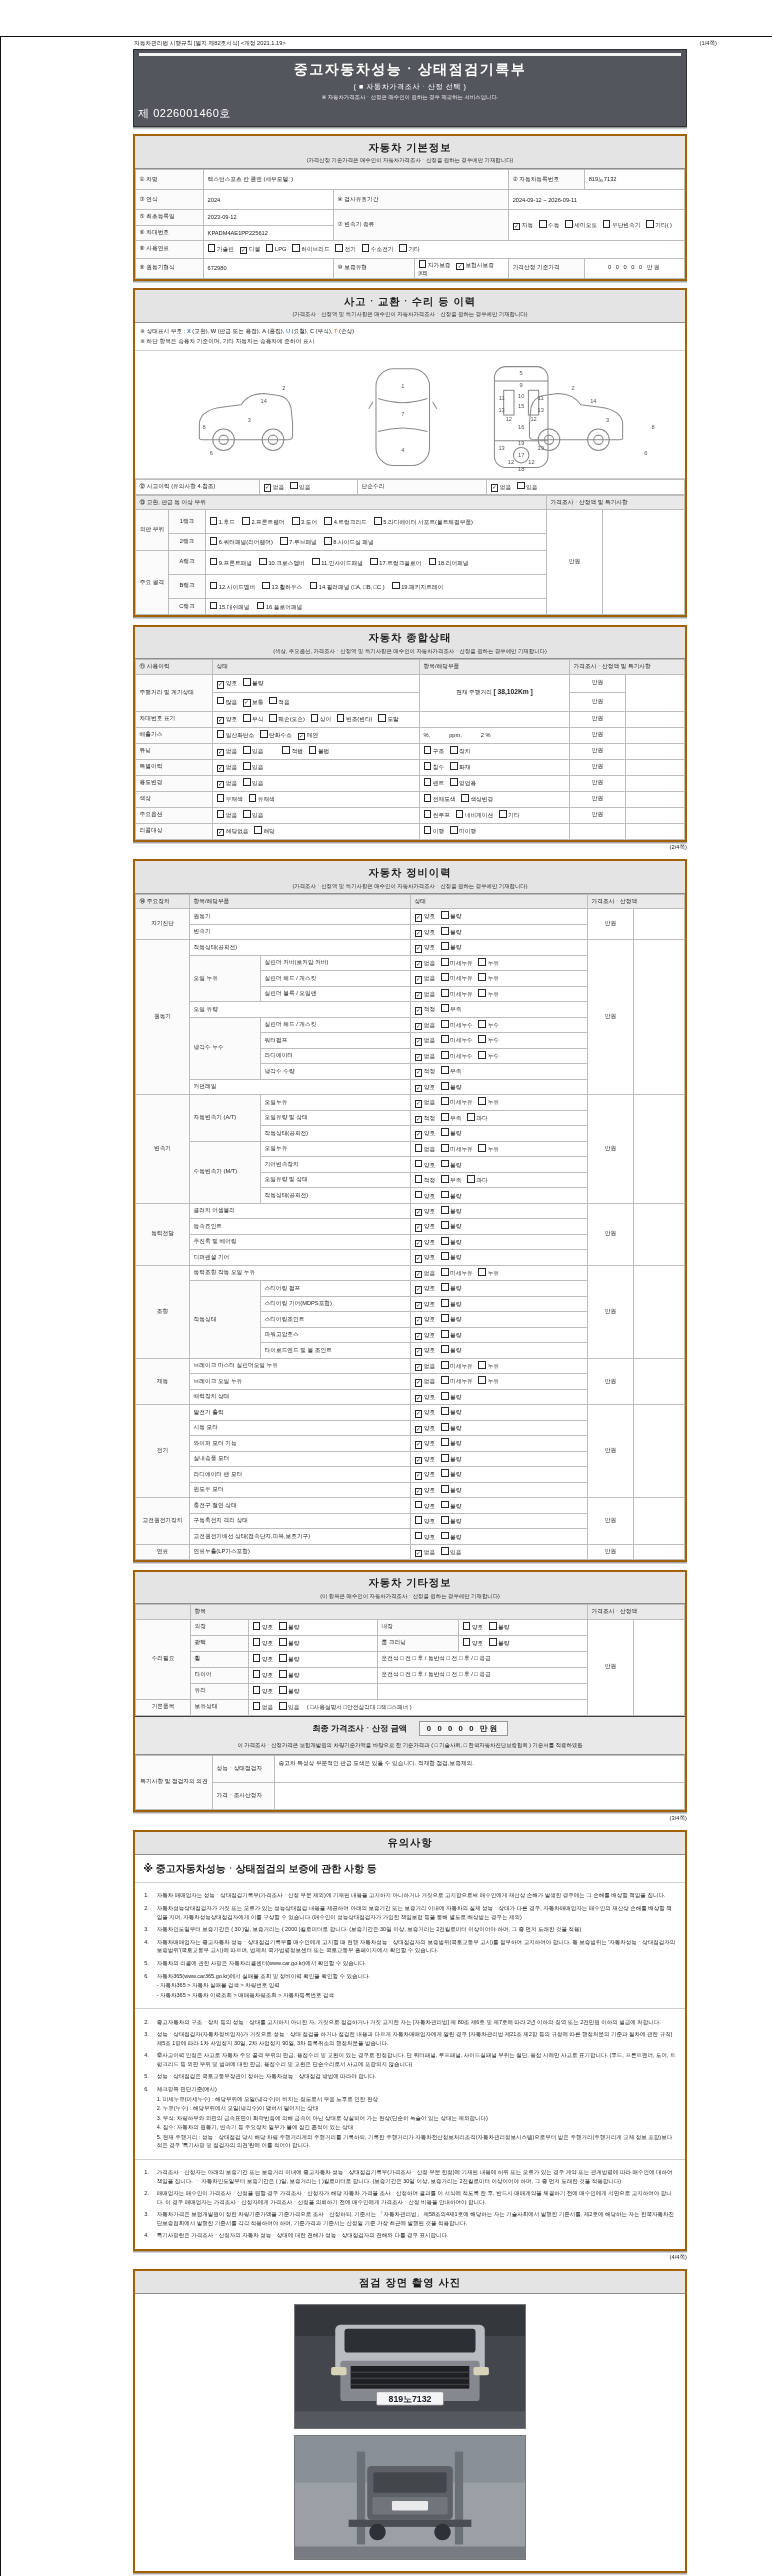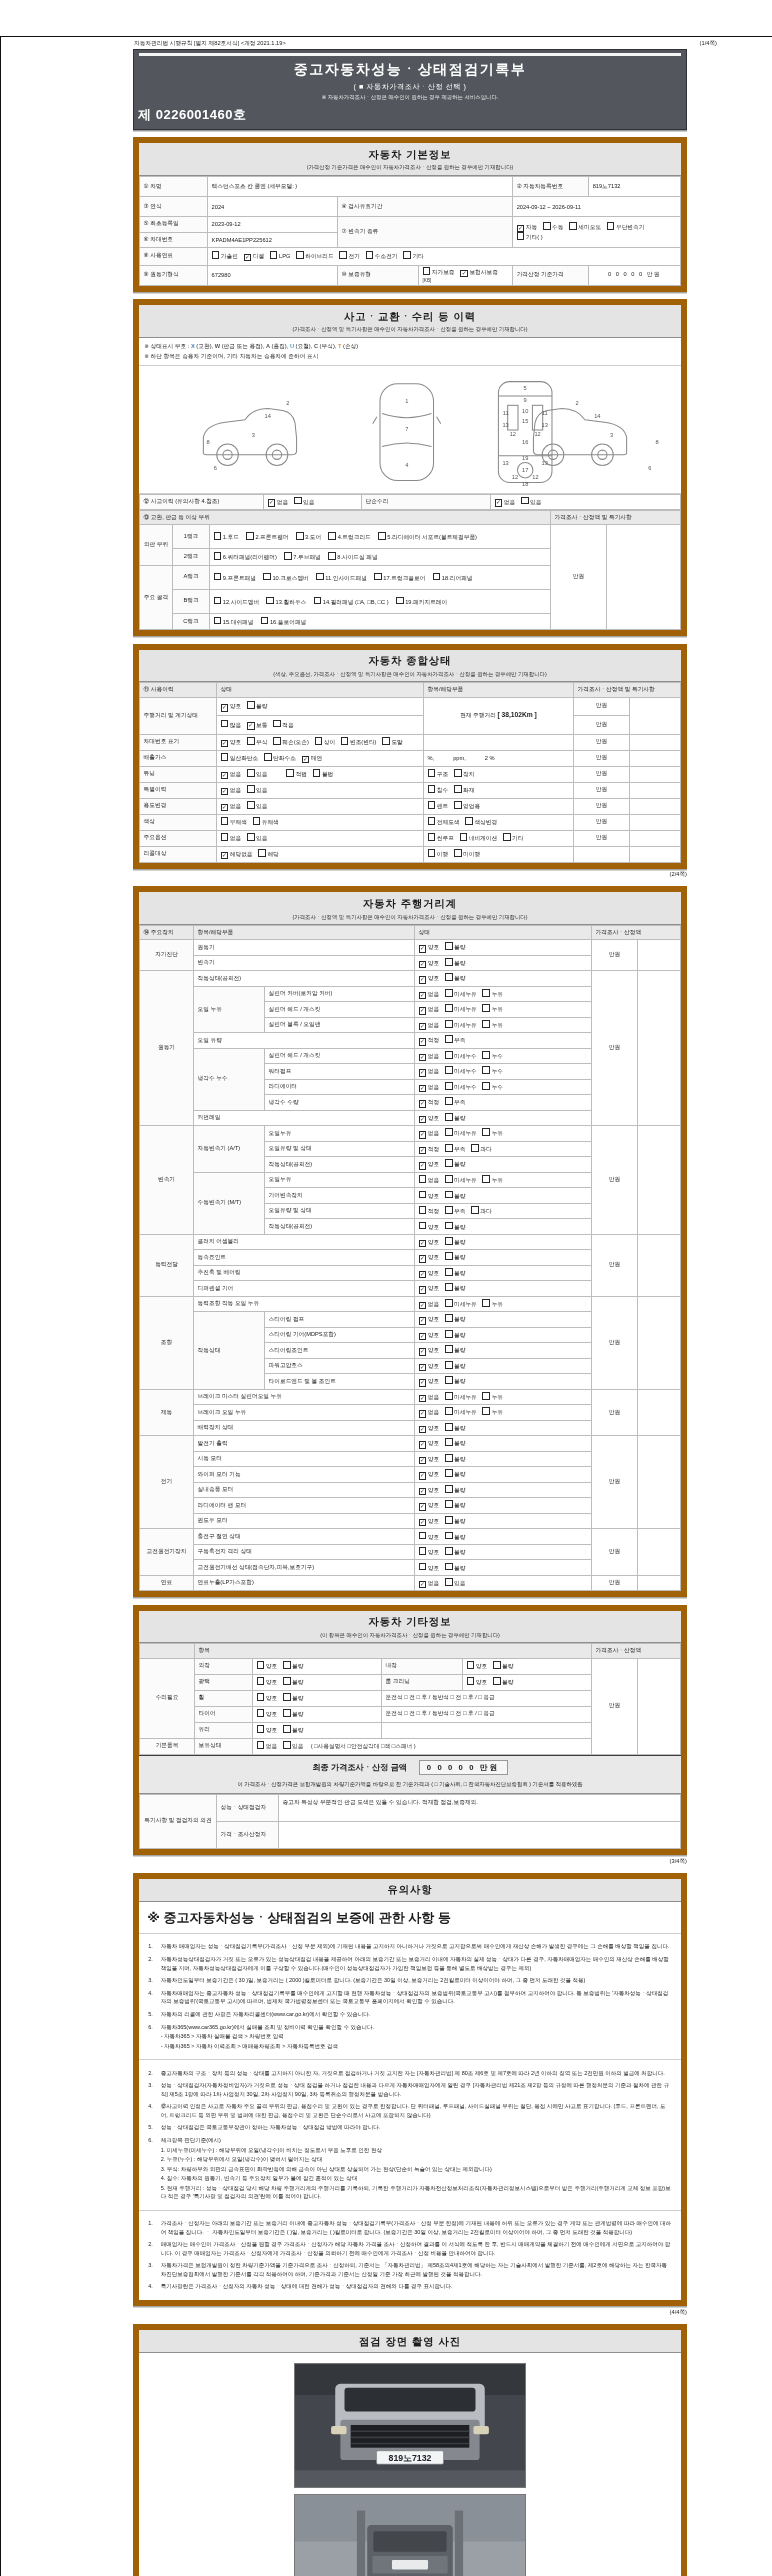--- a/index.html
+++ b/index.html
@@ -6,38 +6,38 @@
   body{width:773px;height:2576px;font-family:"Liberation Sans","DejaVu Sans",sans-serif;color:#1c1c1c;}
   #page{position:relative;width:773px;height:2576px;overflow:hidden;background:#fff;box-sizing:border-box;border:0.5px solid #111;margin-top:36px;}
   .content{width:554px;margin:0 auto 0 132px;}
   .meta-line{display:flex;justify-content:space-between;font-size:5.7px;padding:2.6px 1px 1.5px;color:#222;}
   .meta-line .right{margin-right:-31px;}
   .dark{background:#53575d;color:#fff;border:1px solid #2e3236;box-shadow:0 1.5px 0 rgba(0,0,0,.4);}
   .white-bar{height:3.6px;background:#f4f4f4;margin:2.6px 5.2px 0;}
   .main-title{font-size:14px;font-weight:bold;letter-spacing:1.5px;text-align:center;margin-top:4.6px;}
   .select-line{font-size:7.2px;text-align:center;margin-top:3.1px;letter-spacing:0.5px;}
   .service-note{font-size:5.4px;text-align:center;margin-top:2.1px;color:#eaeaea;}
-  .doc-no{font-size:13px;font-weight:bold;padding:5.2px 4.1px 4.6px;letter-spacing:0.5px;}
-  .sec{border:6px solid #a16207;box-shadow:0 1.5px 0 rgba(0,0,0,.35);margin-top:7.2px;background:#fff;}
+  .doc-no{font-size:11px;font-weight:normal;padding:5.2px 4.1px 4.6px;letter-spacing:0.5px;}
+  .sec{border:2px solid #a16207;box-shadow:0 1.5px 0 rgba(0,0,0,.35);margin-top:7.2px;background:#fff;}
   .sec-head{background:#e4e4e4;border-bottom:0.5px solid #8f8f8f;text-align:center;padding:4.6px 0 3.6px;}
   .sec-head h2{margin:0;font-size:10.3px;font-weight:bold;letter-spacing:1px;}
   .sec-sub{font-size:5.4px;margin-top:2.6px;color:#2d2d2d;}
   table{border-collapse:collapse;width:100%;table-layout:fixed;}
   td{border:0.5px solid #bdbdbd;font-size:5.7px;padding:1.5px 3.6px;vertical-align:middle;word-break:keep-all;}
   .colhead td{background:#e9e9e9;font-size:5.7px;padding:2.6px 3.6px;}
   .lab{background:#fbfbfb;}
   .cen{text-align:center;}
   .pre{white-space:pre;}
   .cb{display:inline-block;width:5.7px;height:5.7px;border:0.8px solid #2a2a2a;margin-right:1.5px;vertical-align:-0.8px;text-align:center;line-height:5.2px;font-size:5.7px;font-weight:bold;color:#000;background:#fff;}
   .opt{margin-right:5.7px;white-space:nowrap;display:inline-block;}
   .gap{display:inline-block;width:13.4px;}
   .pmark{text-align:right;font-size:5.7px;margin:2.6px 0 0;color:#222;}
   .legend-line{font-size:5.7px;padding:4.1px 5.2px;border-bottom:0.5px solid #cfcfcf;line-height:1.7;}
   .diag-wrap{border-bottom:0.5px solid #cfcfcf;padding:2.1px 0;}
-  .nhead{font-size:13px;font-weight:bold;padding:6.7px 8.2px;border-bottom:0.5px solid #cfcfcf;}
+  .nhead{font-size:10px;font-weight:bold;padding:6.7px 8.2px;border-bottom:0.5px solid #cfcfcf;}
   .nblock{border-bottom:0.5px solid #cfcfcf;padding:4.1px 2.1px 5.2px;}
   .nitem{display:flex;font-size:5.5px;line-height:1.55;margin:4.1px 7.2px;}
   .nnum{width:12.4px;flex:none;}
   .nbody{flex:1;}
   .nsub{margin-top:1px;}
   .pbox{border:1px solid #5a5a5a;margin:8.2px 13.4px 10.3px;padding:8.2px 7.2px 7.2px;}
   .pbox-title{border:0.5px solid #666;width:227px;margin:0 auto;text-align:center;font-size:9.8px;font-weight:bold;padding:5.7px 0;}
   .pbox-text{font-size:6px;line-height:1.9;margin:7.7px 4.1px 1px;}
   .final-bar{border-top:1px solid #3a3d42;background:#e9e9e9;padding:4.6px 0 4.1px;text-align:center;font-size:8.2px;font-weight:bold;}
   .final-bar .amt{display:inline-block;border:0.5px solid #999;background:#f6f6f6;padding:1.5px 7.2px;margin-left:9.3px;font-size:7.7px;letter-spacing:2.1px;}
@@ -324,21 +324,21 @@
               <td></td>
             </tr>
           </tbody>
       </table>
     </div>
 
     <div class="pmark">(2/4쪽)</div>
 
     <div class="sec">
       <div class="sec-head">
-        <h2>자동차 주행거리계</h2>
+        <h2>자동차 정비이력</h2>
         <div class="sec-sub">(가격조사ㆍ산정액 및 특기사항은 매수인이 자동차가격조사ㆍ산정을 원하는 경우에만 기재합니다)</div>
       </div>
       <table>
         <colgroup>
             <col style="width:54px">
             <col style="width:71px">
             <col style="width:150px">
             <col style="width:177px">
             <col style="width:46px">
             <col>

